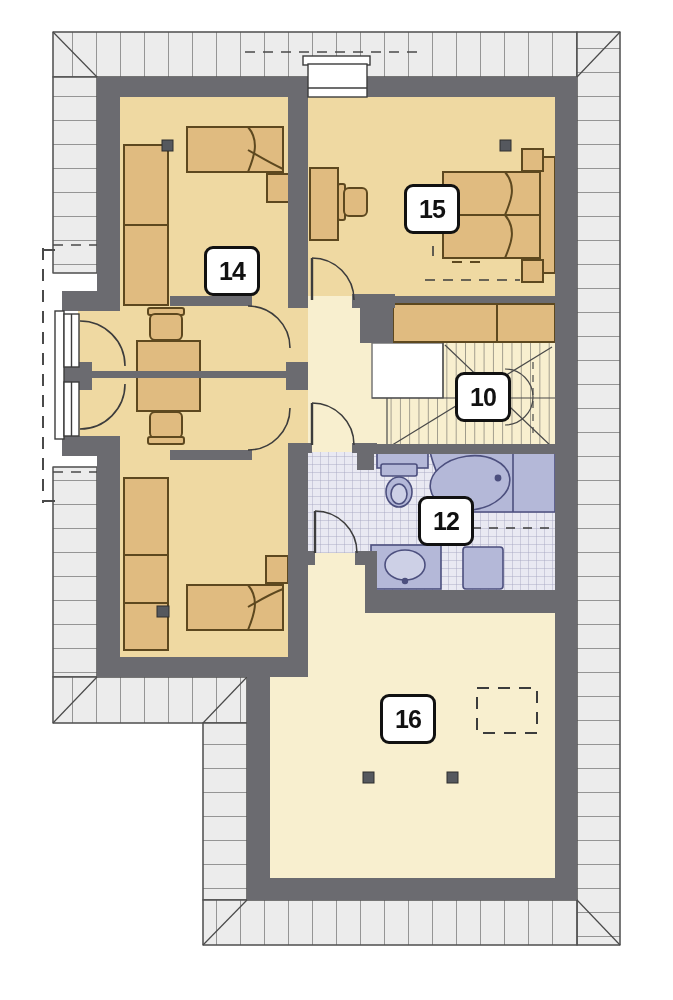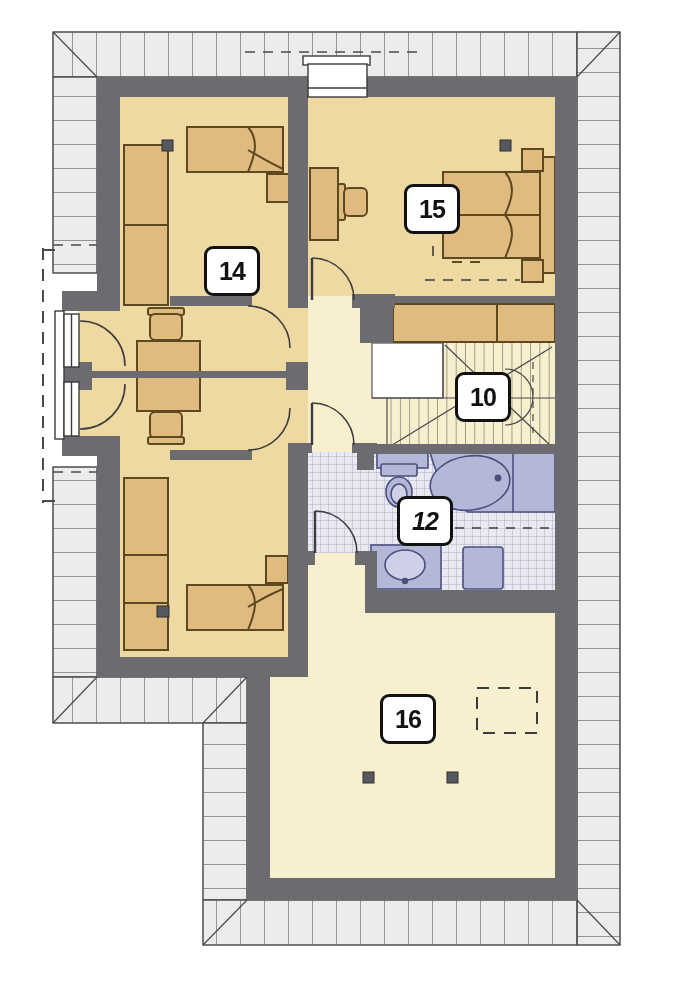--- a/index.html
+++ b/index.html
@@ -5,21 +5,21 @@
   html,body{margin:0;padding:0;background:#fff;}
   .stage{position:relative;width:673px;height:1000px;background:#ffffff;overflow:hidden;
          font-family:"Liberation Sans",sans-serif;}
   .stage svg{position:absolute;left:0;top:0;}
   .room-label{position:absolute;width:50px;height:44px;background:#ffffff;border:3px solid #111;
               border-radius:9px;display:flex;align-items:center;justify-content:center;
               font-size:25px;font-weight:700;color:#111;letter-spacing:-1px;
               font-family:"Liberation Sans",sans-serif;}
   .lbl-10{left:455px;top:372px;}
   .lbl-11{left:307px;top:353px;}
-  .lbl-12{left:397px;top:496px;font-style:italic;}
+  .lbl-12{left:418px;top:496px;}
   .lbl-13{left:205px;top:474px;}
   .lbl-14{left:204px;top:246px;}
   .lbl-15{left:404px;top:184px;}
   .lbl-16{left:380px;top:694px;text-align:center;}
 </style>
 </head>
 <body>
 
 <div class="stage">
 

